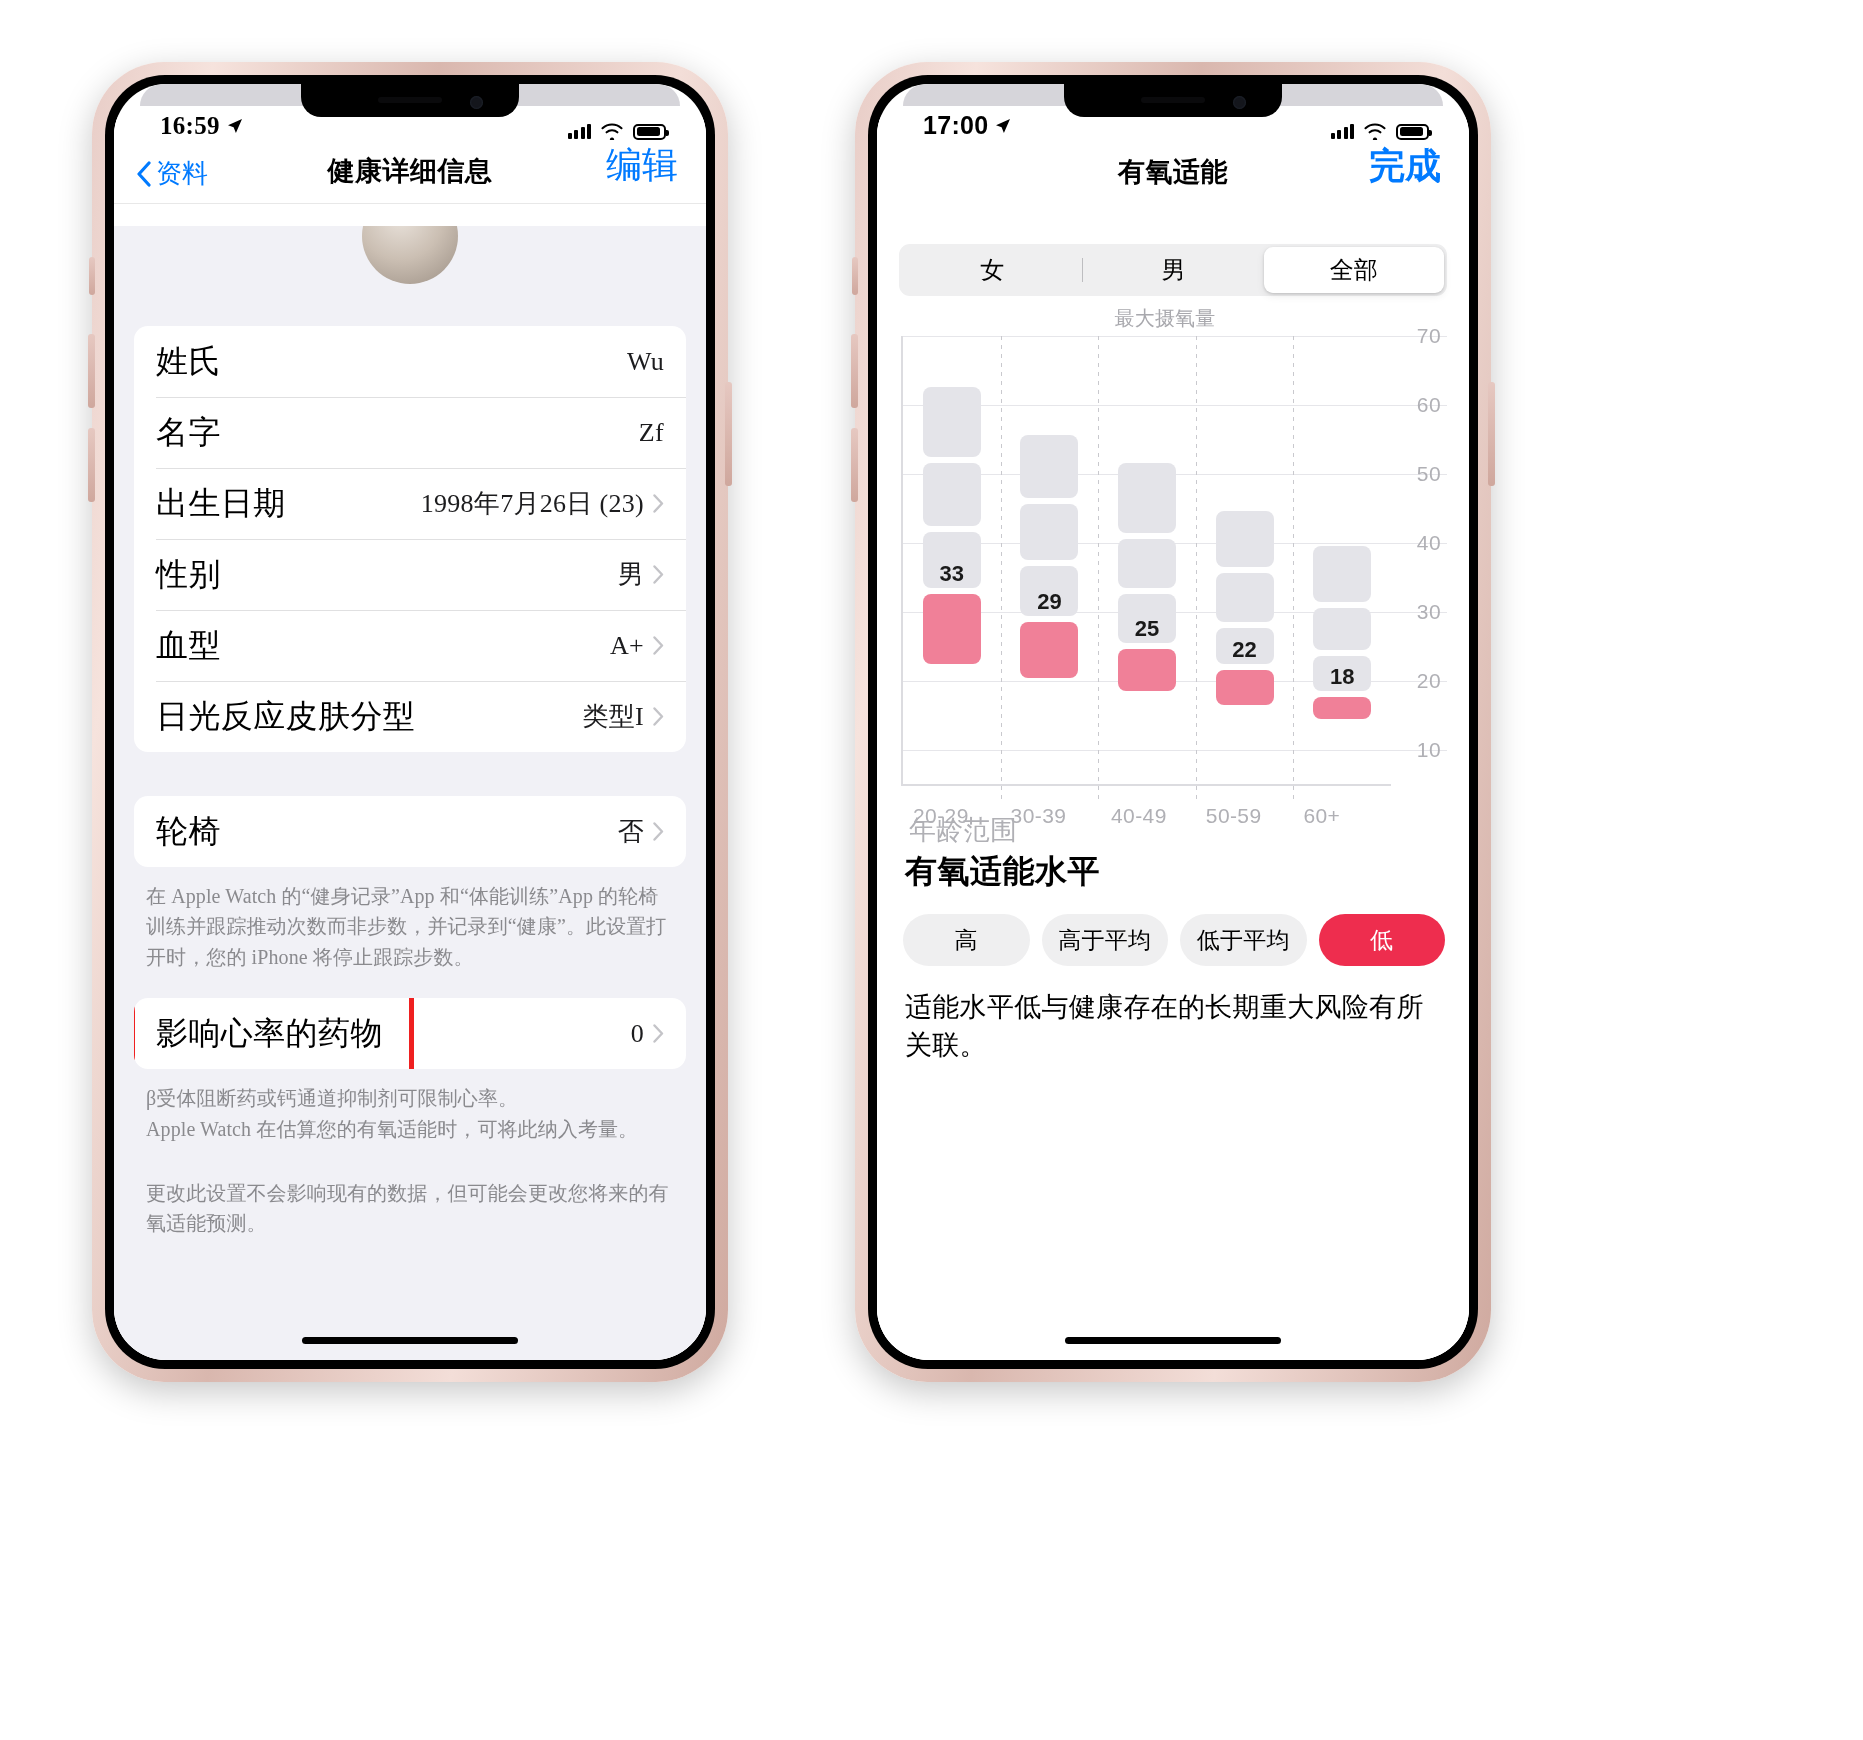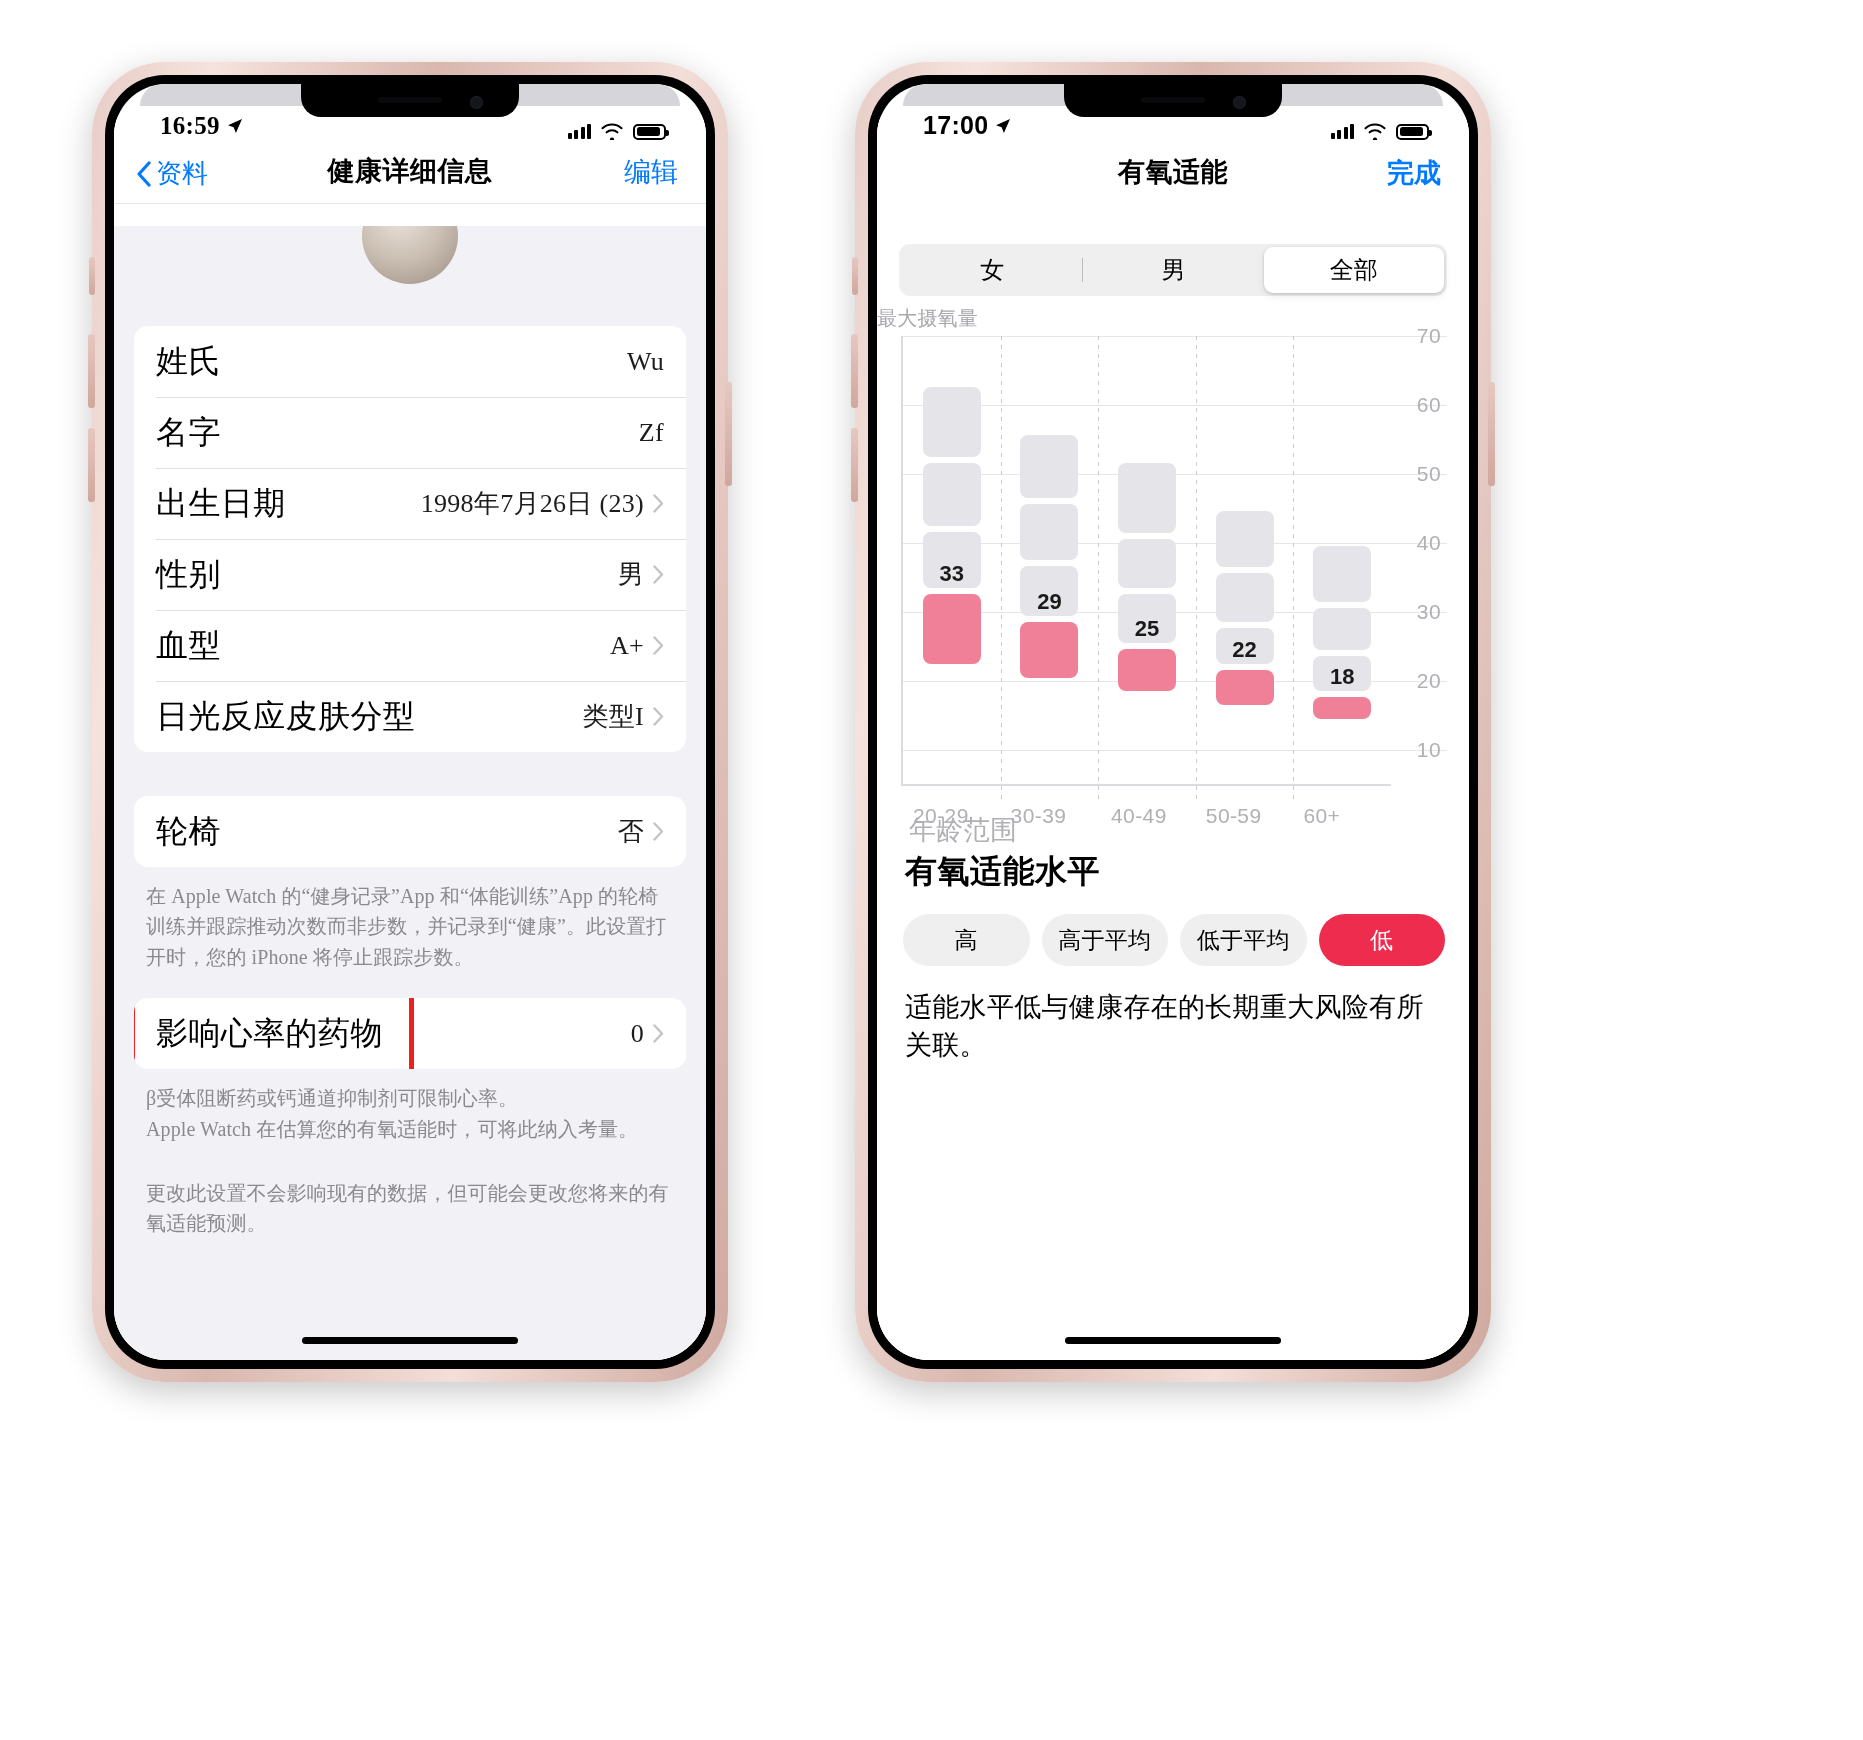--- a/index.html
+++ b/index.html
@@ -113,21 +113,21 @@
   .navbar.nb-plain { border-bottom: none; }
   .nav-title { font-size: 27px; font-weight: 700; color: #000; letter-spacing: 0.5px; }
   .nav-left {
     position: absolute; left: 22px; bottom: 12px;
     display: flex; align-items: center; gap: 4px;
     color: #007aff; font-size: 26px;
   }
   .chev-back { width: 16px; height: 26px; }
   .nav-right {
     position: absolute; right: 28px; bottom: 13px;
-    color: #007aff; font-size: 27px;
+    color: #007aff; font-size: 36px;
   }
   .nav-right.bold { font-weight: 700; }
 
   
   .body-left {
     position: absolute; top: 120px; left: 0; right: 0; bottom: 0;
     background: #f1f1f6; overflow: hidden;
   }
   .avatar {
     position: absolute; top: -38px; left: 50%; transform: translateX(-50%);
@@ -179,21 +179,21 @@
     display: flex; align-items: center; padding: 3px; position: relative;
   }
   .seg {
     flex: 1; text-align: center; font-size: 24px; color: #000;
     line-height: 46px; border-radius: 9px; position: relative;
   }
   .seg.sel { background: #fff; box-shadow: 0 1px 3px rgba(0,0,0,0.16), 0 3px 8px rgba(0,0,0,0.08); }
   .seg-div { width: 1px; height: 24px; background: rgba(60,60,67,0.28); }
 
   .chart-unit {
-    text-align: left; font-size: 20px; color: #a8a8ad;
+    text-align: center; font-size: 20px; color: #a8a8ad;
     margin: 9px 16px 0 0; letter-spacing: 0.2px;
   }
   .chart-wrap {
     position: relative; margin: 4px 22px 0 24px; height: 500px;
   }
   .plot {
     position: absolute; left: 0; top: 0; right: 56px; bottom: 50px;
     border-left: 2px solid #dcdce0;
     border-bottom: 2px solid #dcdce0;
   }

